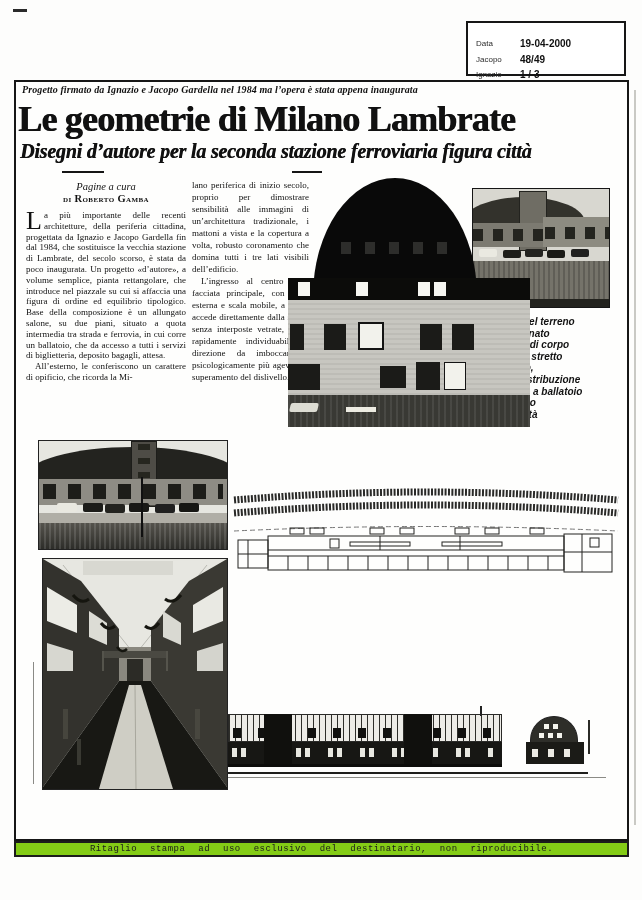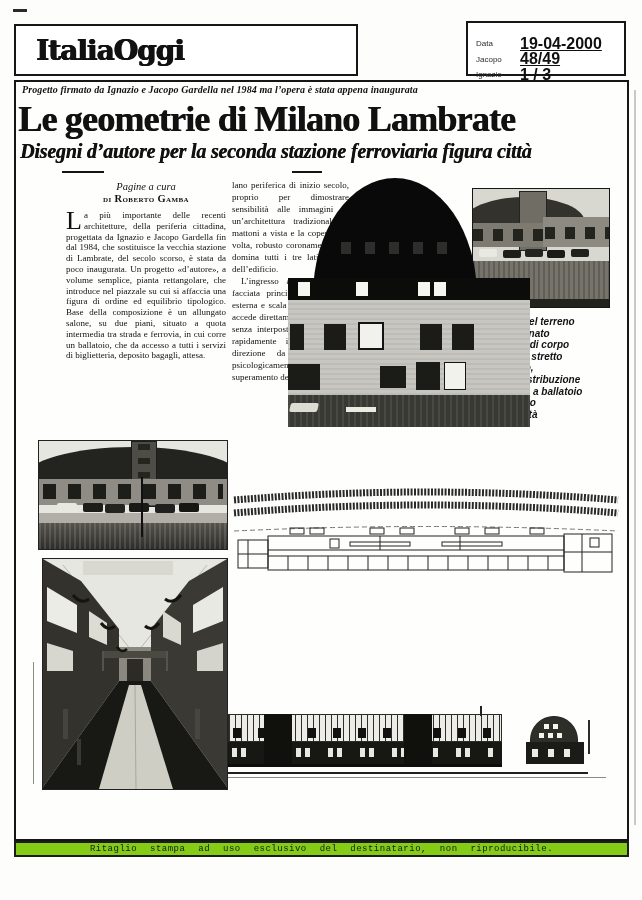--- a/index.html
+++ b/index.html
@@ -8,36 +8,36 @@
 
   
   .scanmark{position:absolute;left:13px;top:9px;width:14px;height:3px;background:#2a2a2a;}
   .hdr-left{position:absolute;left:14px;top:24px;width:340px;height:48px;border:2px solid #161616;background:#fff;}
   .logo{position:absolute;left:20px;top:8px;font-size:28px;font-weight:bold;letter-spacing:-1px;
         font-family:"DejaVu Serif",serif;text-shadow:0.8px 0 #111, -0.3px 0 #111;}
   .hdr-right{position:absolute;left:466px;top:21px;width:160px;height:55px;border:2px solid #161616;
         background:#fff;font-family:"Liberation Sans",sans-serif;box-sizing:border-box;padding:13px 0 0 8px;}
   .meta-row{display:flex;align-items:center;height:15.5px;}
   .meta-label{width:44px;font-size:8px;color:#2b2b2b;}
-  .meta-value{font-size:16px;font-weight:bold;color:#101010;text-decoration:underline;}
+  .meta-value{font-size:10px;font-weight:bold;color:#101010;}
 
   
   .frame{position:absolute;left:14px;top:80px;width:611px;height:757px;border:2px solid #161616;background:#fefefd;}
   .scan-edge{position:absolute;left:634px;top:90px;width:2px;height:735px;background:#c9c9c4;}
 
   .kicker{position:absolute;left:6px;top:2px;font-size:10px;font-weight:bold;font-style:italic;
           letter-spacing:0.1px;white-space:nowrap;}
   .headline{position:absolute;left:2px;top:16px;font-size:36px;font-weight:bold;letter-spacing:-0.8px;
           white-space:nowrap;text-shadow:0.7px 0 #111;}
   .subhead{position:absolute;left:4px;top:58px;font-size:20px;font-weight:bold;font-style:italic;
           letter-spacing:-0.2px;white-space:nowrap;text-shadow:0.4px 0 #111;}
   .rule{position:absolute;height:2px;background:#151515;}
 
   
-  .col{font-size:9px;line-height:10.8px;text-align:justify;margin-left:40px;}
+  .col{font-size:9px;line-height:10.8px;text-align:justify;}
   .col1{position:absolute;left:10px;top:99px;width:160px;}
   .col2{position:absolute;left:176px;top:97px;width:117px;line-height:12px;}
   .byline{text-align:center;margin-bottom:5px;}
   .byline-role{font-style:italic;font-size:10.5px;line-height:12px;}
   .byline-author{font-variant:small-caps;font-weight:bold;font-size:10.5px;letter-spacing:0.4px;line-height:12px;}
   .dropcap{float:left;font-size:26px;line-height:21px;padding-right:2px;}
   .indent{text-indent:9px;margin:1px 0 0 0;}
   .col p{margin:0;}
 
   
@@ -125,23 +125,20 @@
       display:flex;align-items:center;justify-content:center;}
   .footer-text{font-family:"Liberation Mono",monospace;font-size:9px;letter-spacing:0.5px;word-spacing:7px;color:#1a1a1a;}
 </style>
 </head>
 <body>
 
 <div class="page">
 
   <div class="scanmark"></div>
 
-  <div class="hdr-left">
-    <div class="logo">ItaliaOggi</div>
-  </div>
   <div class="hdr-right">
     <div class="meta-row">
       <span class="meta-label">Data</span>
       <span class="meta-value">19-04-2000</span>
     </div>
     <div class="meta-row">
       <span class="meta-label">Jacopo</span>
       <span class="meta-value">48/49</span>
     </div>
     <div class="meta-row">
@@ -159,20 +156,21 @@
     <div class="subhead">Disegni d’autore per la seconda stazione ferroviaria figura città</div>
     <div class="rule" style="left:46px;top:89px;width:42px;"></div>
     <div class="rule" style="left:276px;top:89px;width:30px;"></div>
 
     <div class="col col1">
       <div class="byline">
         <div class="byline-role">Pagine a cura</div>
         <div class="byline-author">di Roberto Gamba</div>
       </div>
       <p><span class="dropcap">L</span><span>a più importante delle recenti architetture, della periferia cittadina, progettata da Ignazio e Jacopo Gardella fin dal 1984, che sostituisce la vecchia stazione di Lambrate, del secolo scorso, è stata da poco inaugurata. Un progetto «d’autore», a volume semplice, pianta rettangolare, che introduce nel piazzale su cui si affaccia una figura di ordine ed equilibrio tipologico. Base della composizione è un allungato salone, su due piani, situato a quota intermedia tra strada e ferrovia, in cui corre un ballatoio, che da accesso a tutti i servizi di biglietteria, deposito bagagli, attesa.</span></p>
+      <p class="indent">All’esterno, le conferiscono un carattere di opificio, che ricorda la Mi-</p>
     </div>
 
     <div class="col col2">
       <p>lano periferica di inizio secolo, proprio per dimostrare sensibilità alle immagini di un’architettura tradizionale, i mattoni a vista e la copertura a volta, robusto coronamento che domina tutti i tre lati visibili dell’edificio.</p>
       <p class="indent">L’ingresso al centro della facciata principale, con scala esterna e scala mobile, a cui si accede direttamente dalla strada senza interposte vetrate, rende rapidamente individuabile la direzione da imboccare e psicologicamente più agevole il superamento del dislivello.</p>
     </div>
 
     <div class="photo-main">
       <div class="dome">
         <div class="dome-w"></div>

